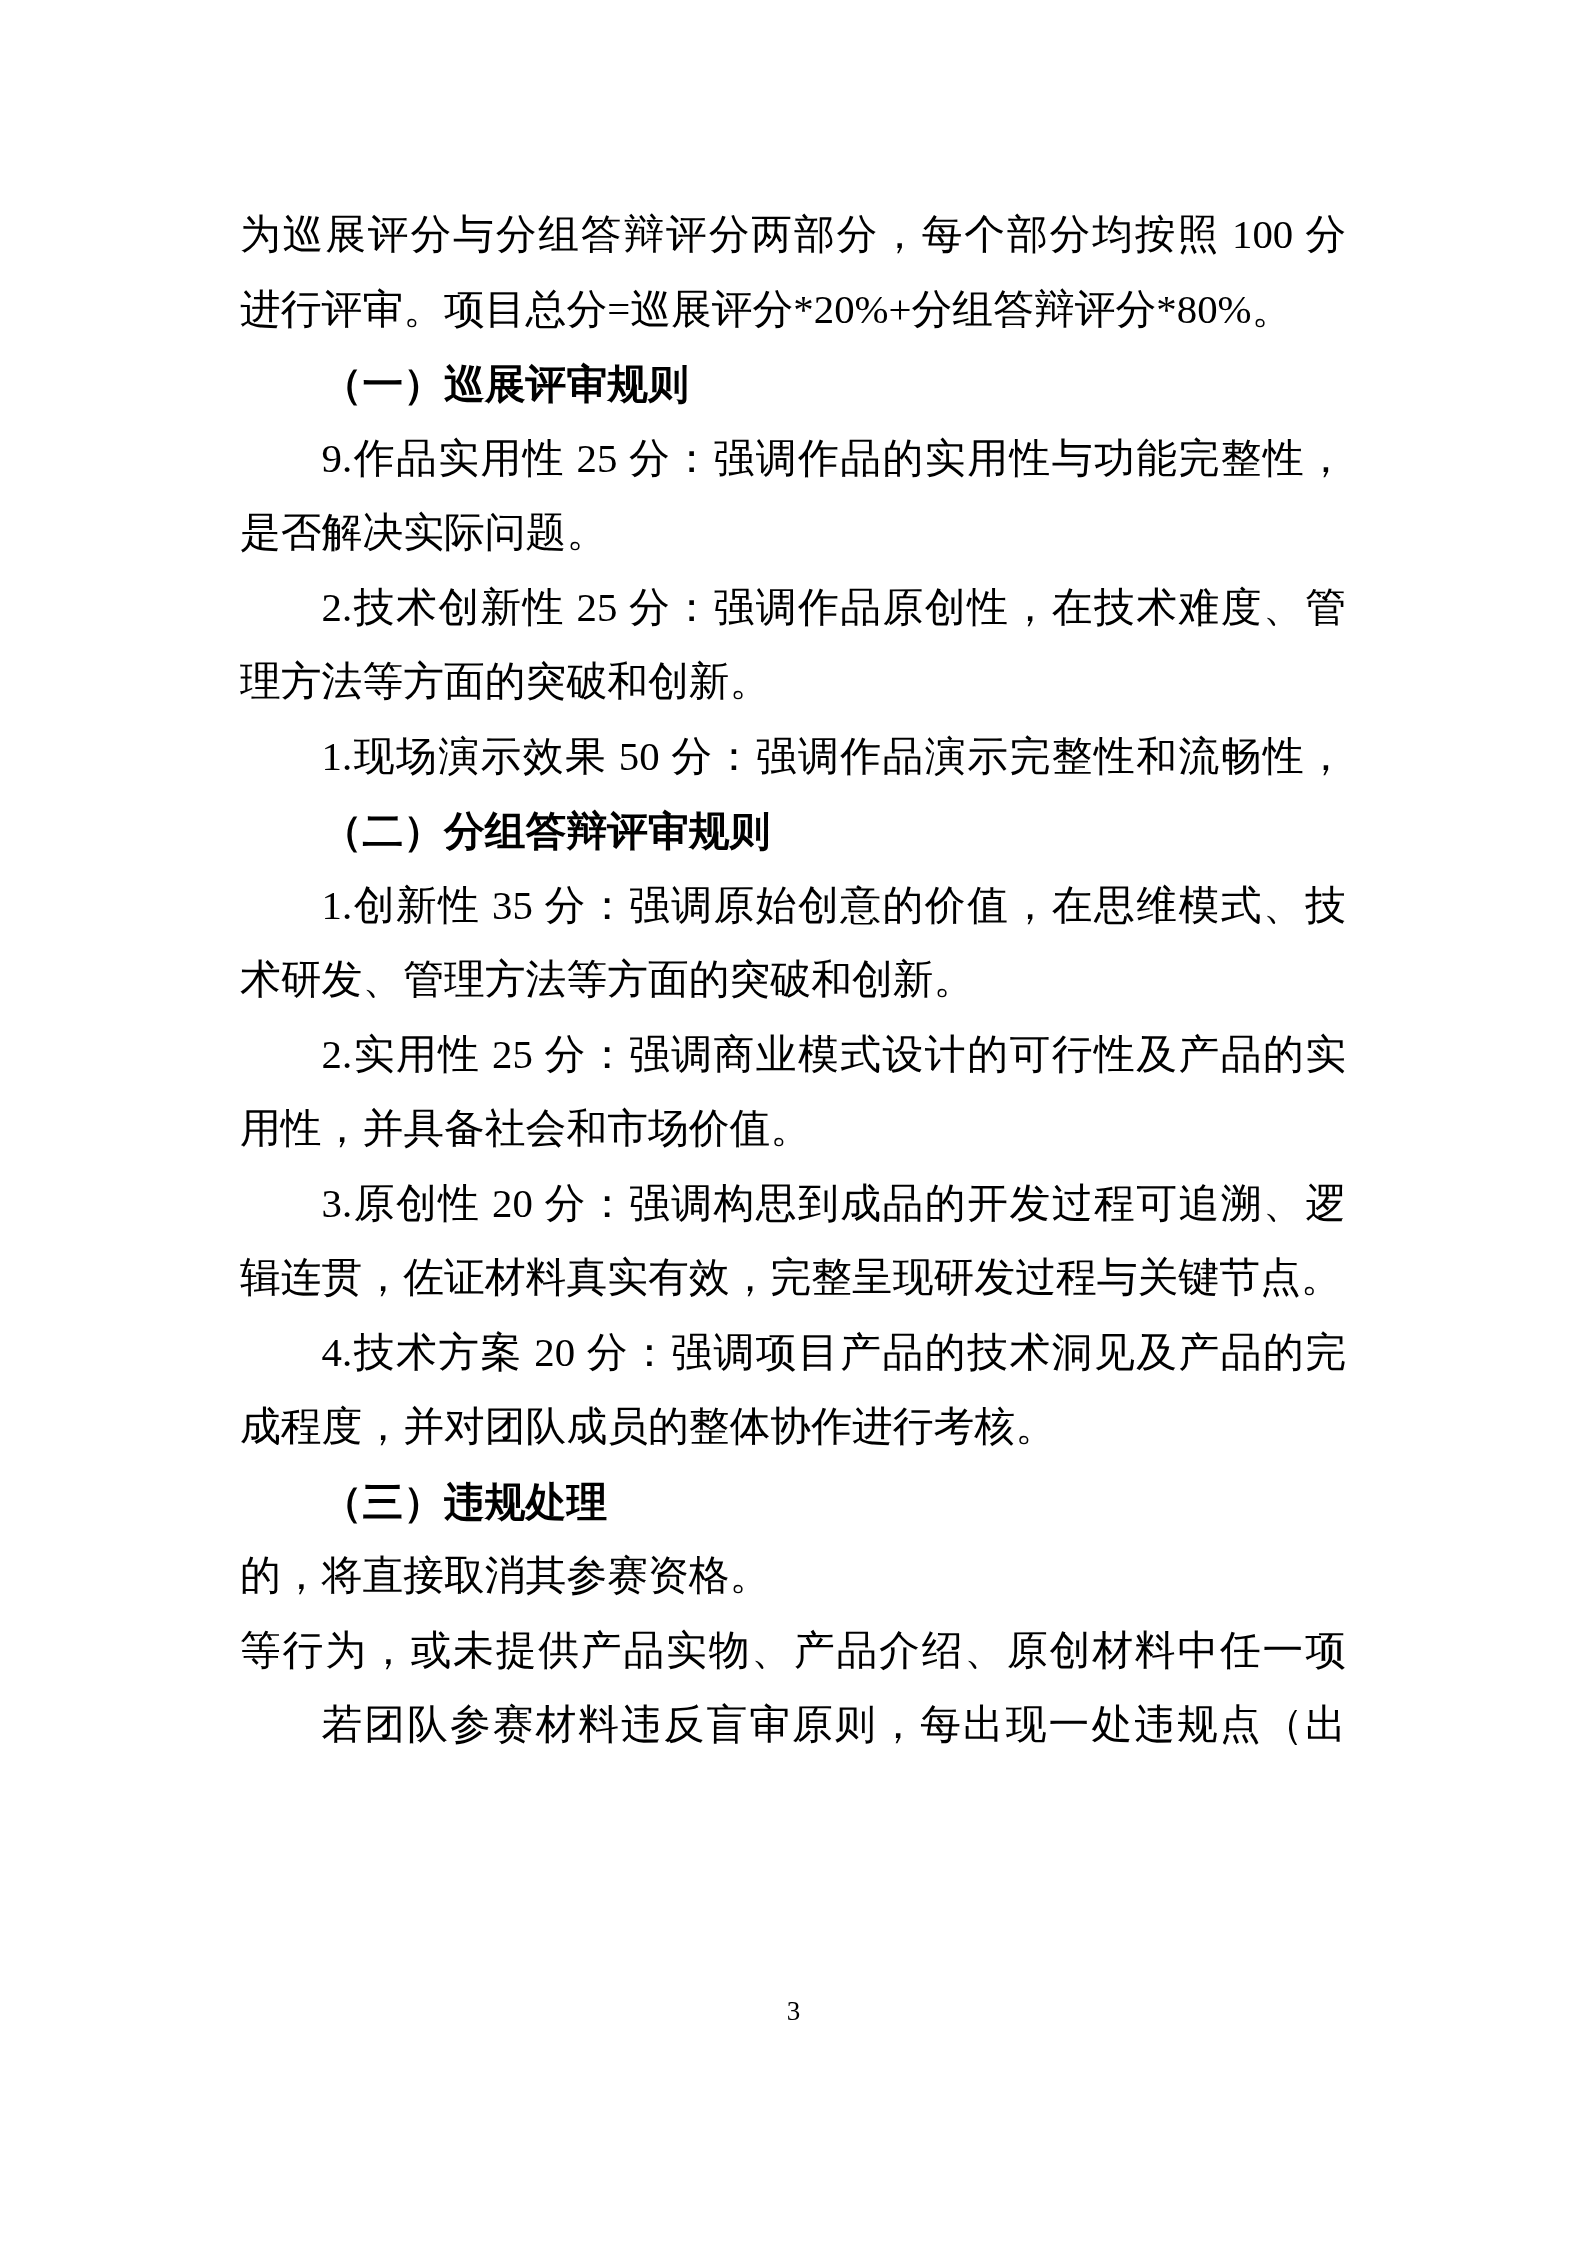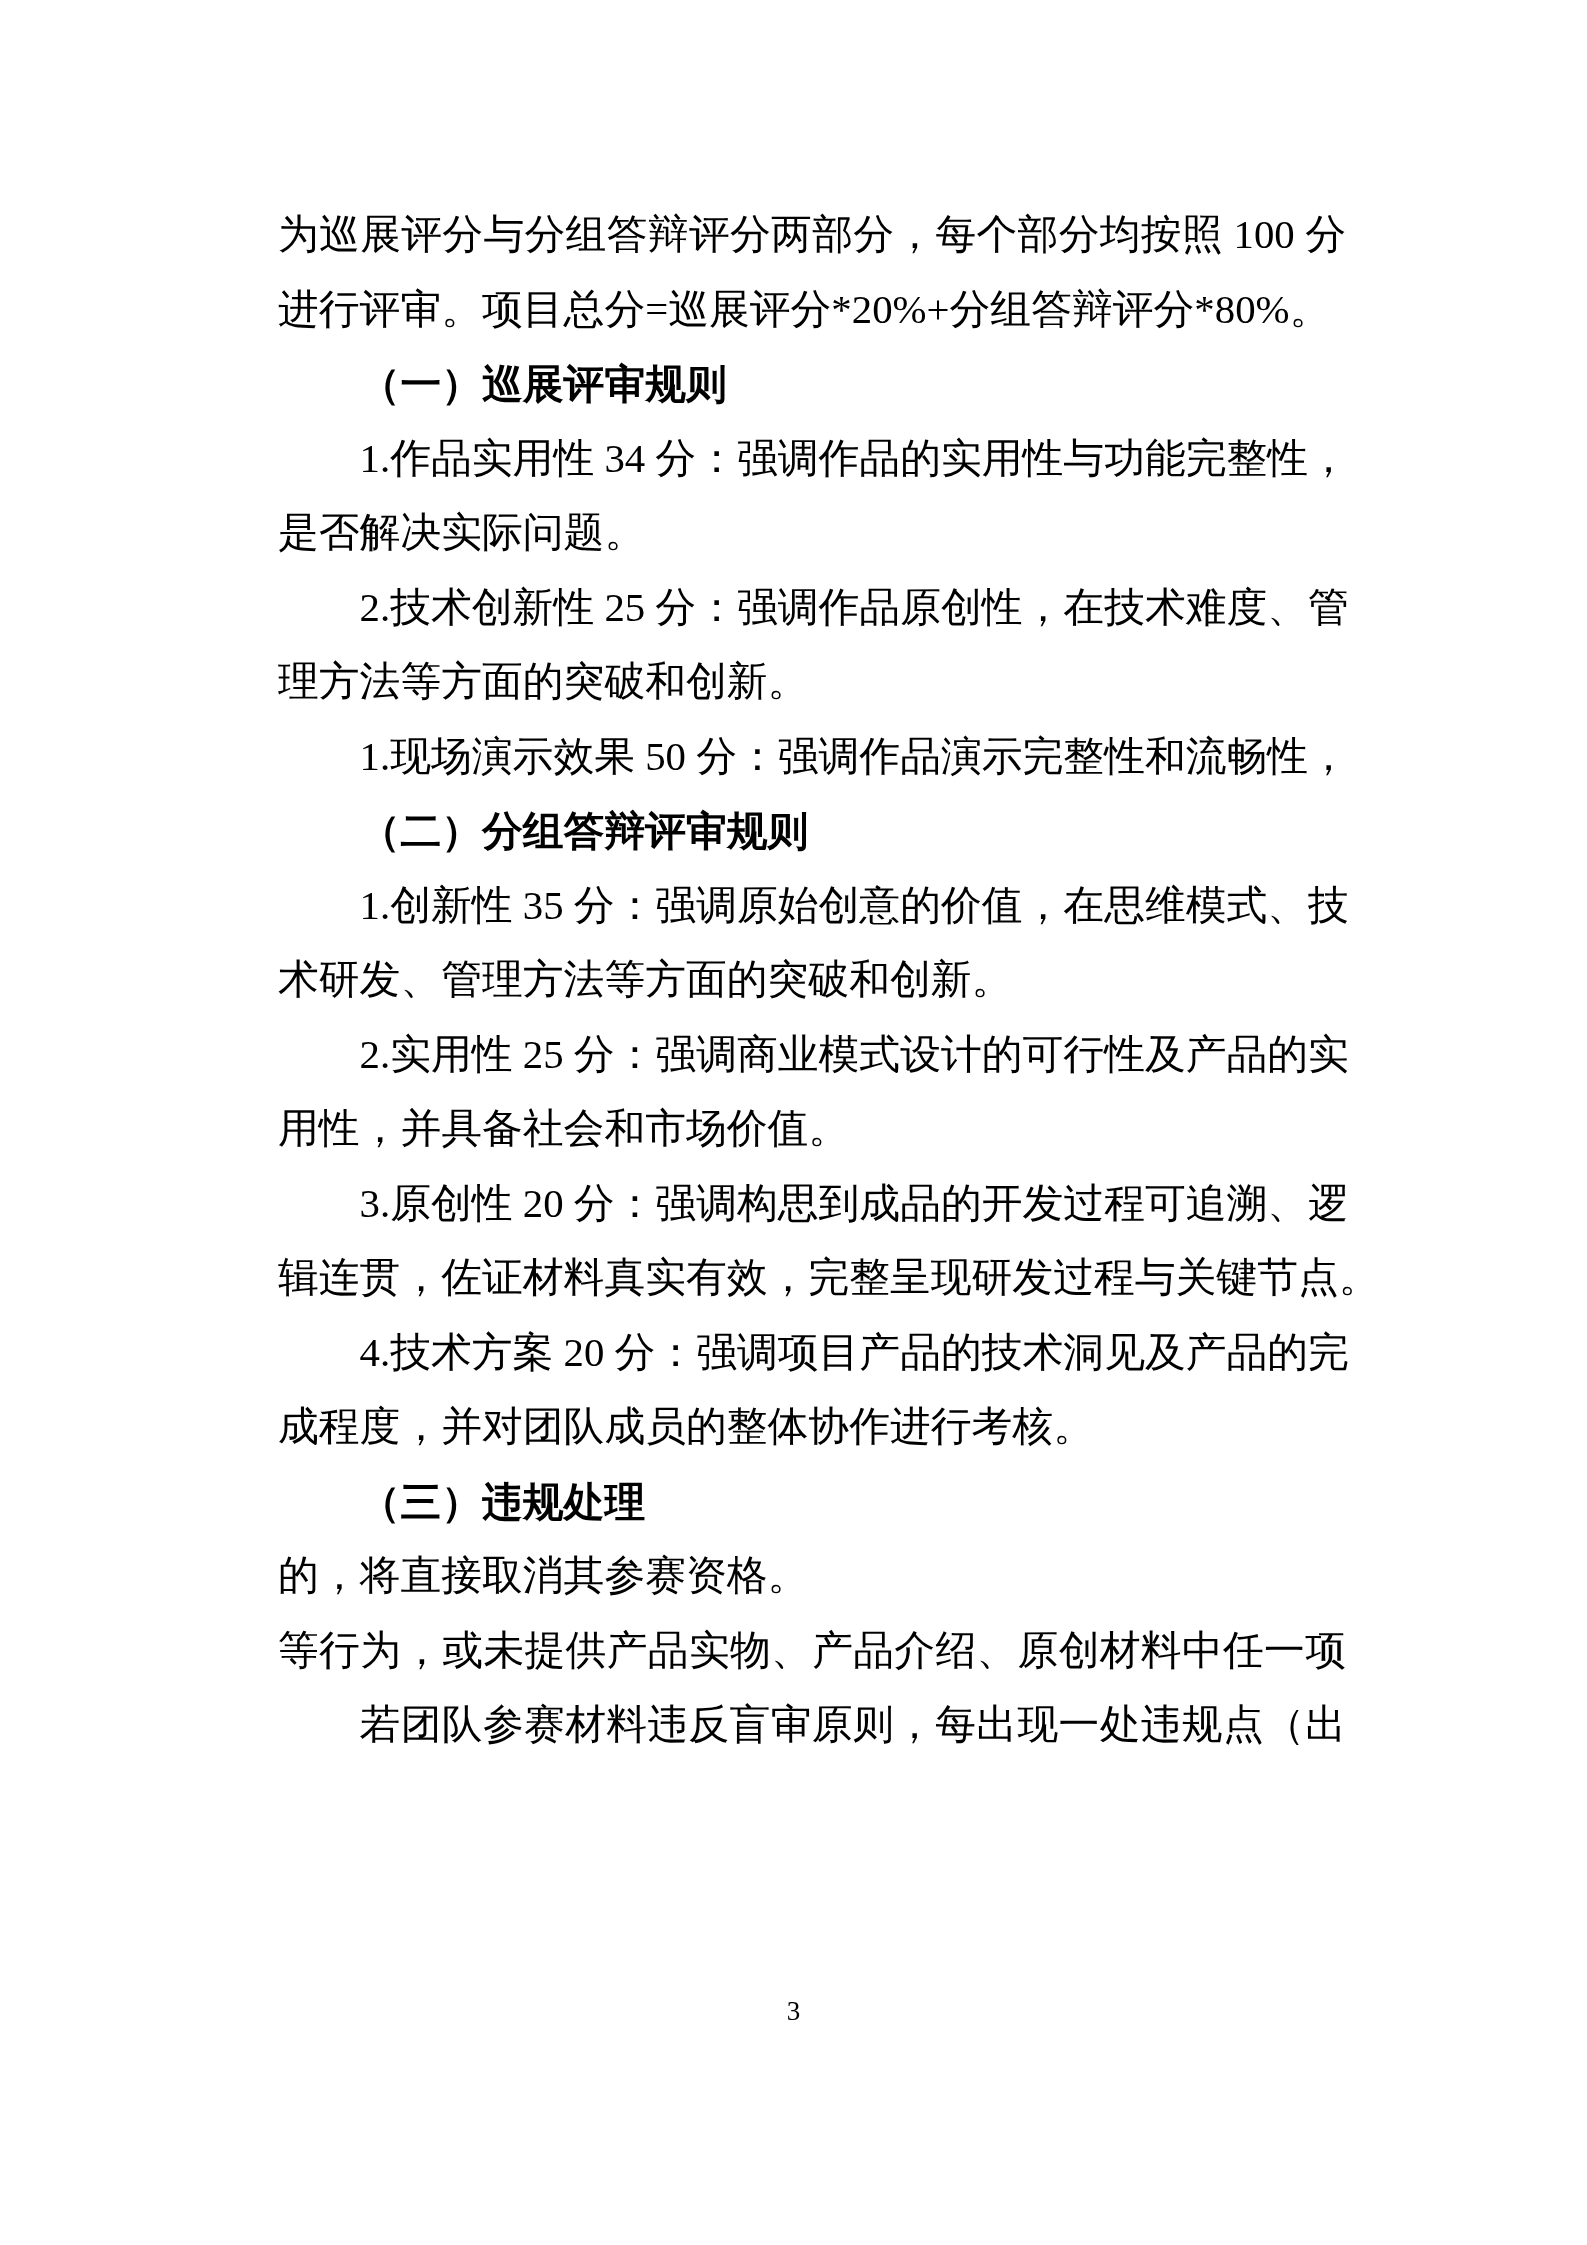--- a/index.html
+++ b/index.html
@@ -21,21 +21,20 @@
     left: 240px;
     top: 198px;
     width: 1106px;
     font-size: 40.8px;
   }
   .line {
     height: 74.5px;
     line-height: 74.5px;
     white-space: nowrap;
     text-align: left;
-    margin-left: 38px;
   }
   
   .indent {
     text-indent: 2em;
   }
   
   .just {
     text-align: justify;
     text-align-last: justify;
   }
@@ -56,21 +55,21 @@
   }
 </style>
 </head>
 <body>
 
 <div class="page">
   <div class="text-block">
     <div class="line just">为巡展评分与分组答辩评分两部分，每个部分均按照 100 分</div>
     <div class="line">进行评审。项目总分=巡展评分*20%+分组答辩评分*80%。</div>
     <div class="line indent head">（一）巡展评审规则</div>
-    <div class="line indent just">1.作品实用性 34 分：强调作品的实用性与功能完整性，</div>
+    <div class="line indent just">9.作品实用性 25 分：强调作品的实用性与功能完整性，</div>
     <div class="line">是否解决实际问题。</div>
     <div class="line indent just">2.技术创新性 25 分：强调作品原创性，在技术难度、管</div>
     <div class="line">理方法等方面的突破和创新。</div>
     <div class="line indent just">1.现场演示效果 50 分：强调作品演示完整性和流畅性，</div>
     <div class="line indent head">（二）分组答辩评审规则</div>
     <div class="line indent just">1.创新性 35 分：强调原始创意的价值，在思维模式、技</div>
     <div class="line">术研发、管理方法等方面的突破和创新。</div>
     <div class="line indent just">2.实用性 25 分：强调商业模式设计的可行性及产品的实</div>
     <div class="line">用性，并具备社会和市场价值。</div>
     <div class="line indent just">3.原创性 20 分：强调构思到成品的开发过程可追溯、逻</div>

